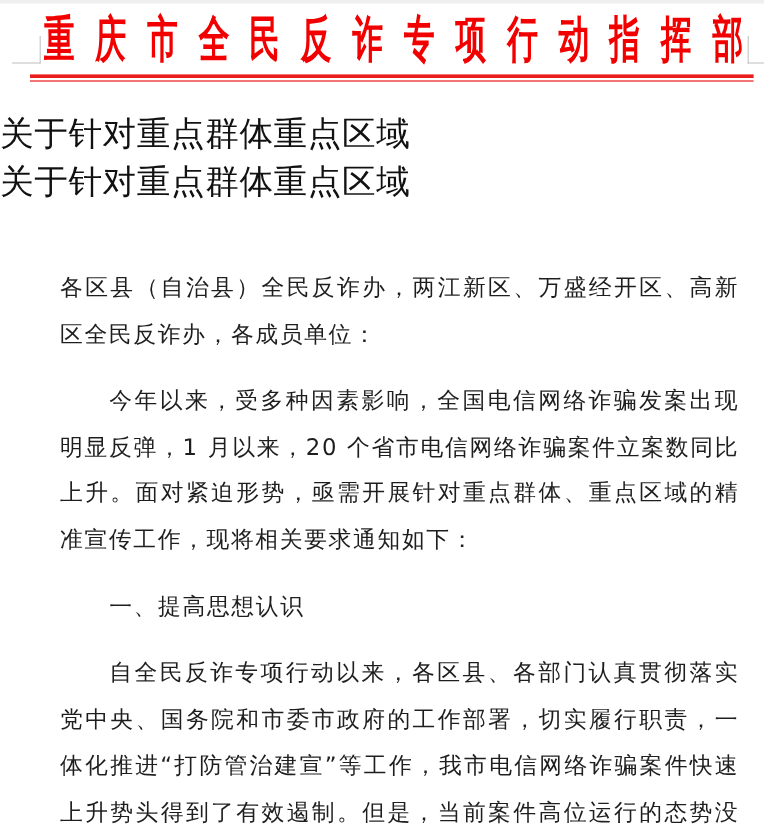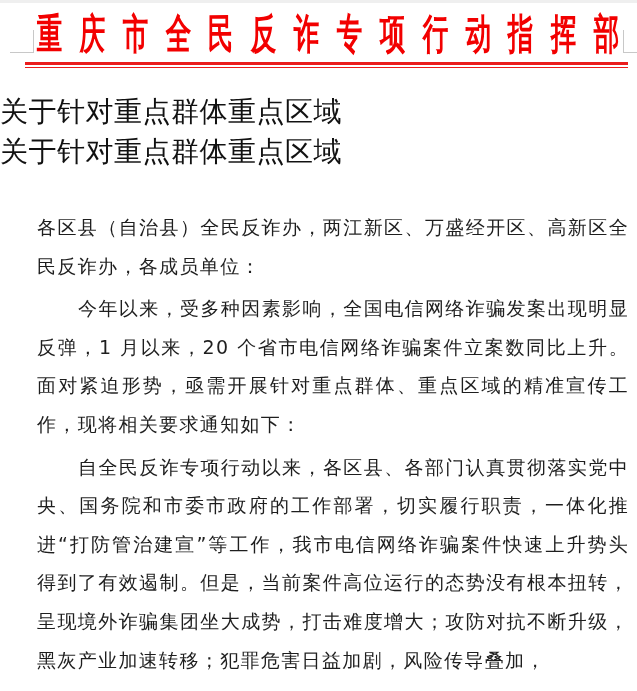--- a/index.html
+++ b/index.html
@@ -36,21 +36,21 @@
     font-family: "DejaVu Sans", sans-serif;
   }
   .title div { white-space: nowrap; }
 
   .body-text {
     position: absolute; left: 33px; top: 204px; width: 600px;
     font-size: 19px; line-height: 38.6px; color: #1e1e1e;
     letter-spacing: 1.35px;
     font-family: "DejaVu Sans", sans-serif;
   }
-  .body-text p { margin: 4px; text-align: justify; text-align-last: left; }
+  .body-text p { margin: 17px; text-align: justify; text-align-last: left; }
   .body-text p.indent { text-indent: 41px; }
   .body-text .heading { text-indent: 41px; }
 </style>
 </head>
 <body>
 
 <div class="top-band"></div>
 <div class="corner left"></div>
 <div class="corner right"></div>
 
@@ -74,14 +74,15 @@
 <div class="rule-thin"></div>
 
 <div class="title">
   <div>关于针对重点群体重点区域</div>
   <div>关于针对重点群体重点区域</div>
 </div>
 
 <div class="body-text">
   <p>各区县（自治县）全民反诈办，两江新区、万盛经开区、高新区全民反诈办，各成员单位：</p>
   <p class="indent">今年以来，受多种因素影响，全国电信网络诈骗发案出现明显反弹，1 月以来，20 个省市电信网络诈骗案件立案数同比上升。面对紧迫形势，亟需开展针对重点群体、重点区域的精准宣传工作，现将相关要求通知如下：</p>
+  <p class="heading">一、提高思想认识</p>
   <p class="indent">自全民反诈专项行动以来，各区县、各部门认真贯彻落实党中央、国务院和市委市政府的工作部署，切实履行职责，一体化推进“打防管治建宣”等工作，我市电信网络诈骗案件快速上升势头得到了有效遏制。但是，当前案件高位运行的态势没有根本扭转，呈现境外诈骗集团坐大成势，打击难度增大；攻防对抗不断升级，黑灰产业加速转移；犯罪危害日益加剧，风险传导叠加，</p>
 </div>
 
 </body></html>

